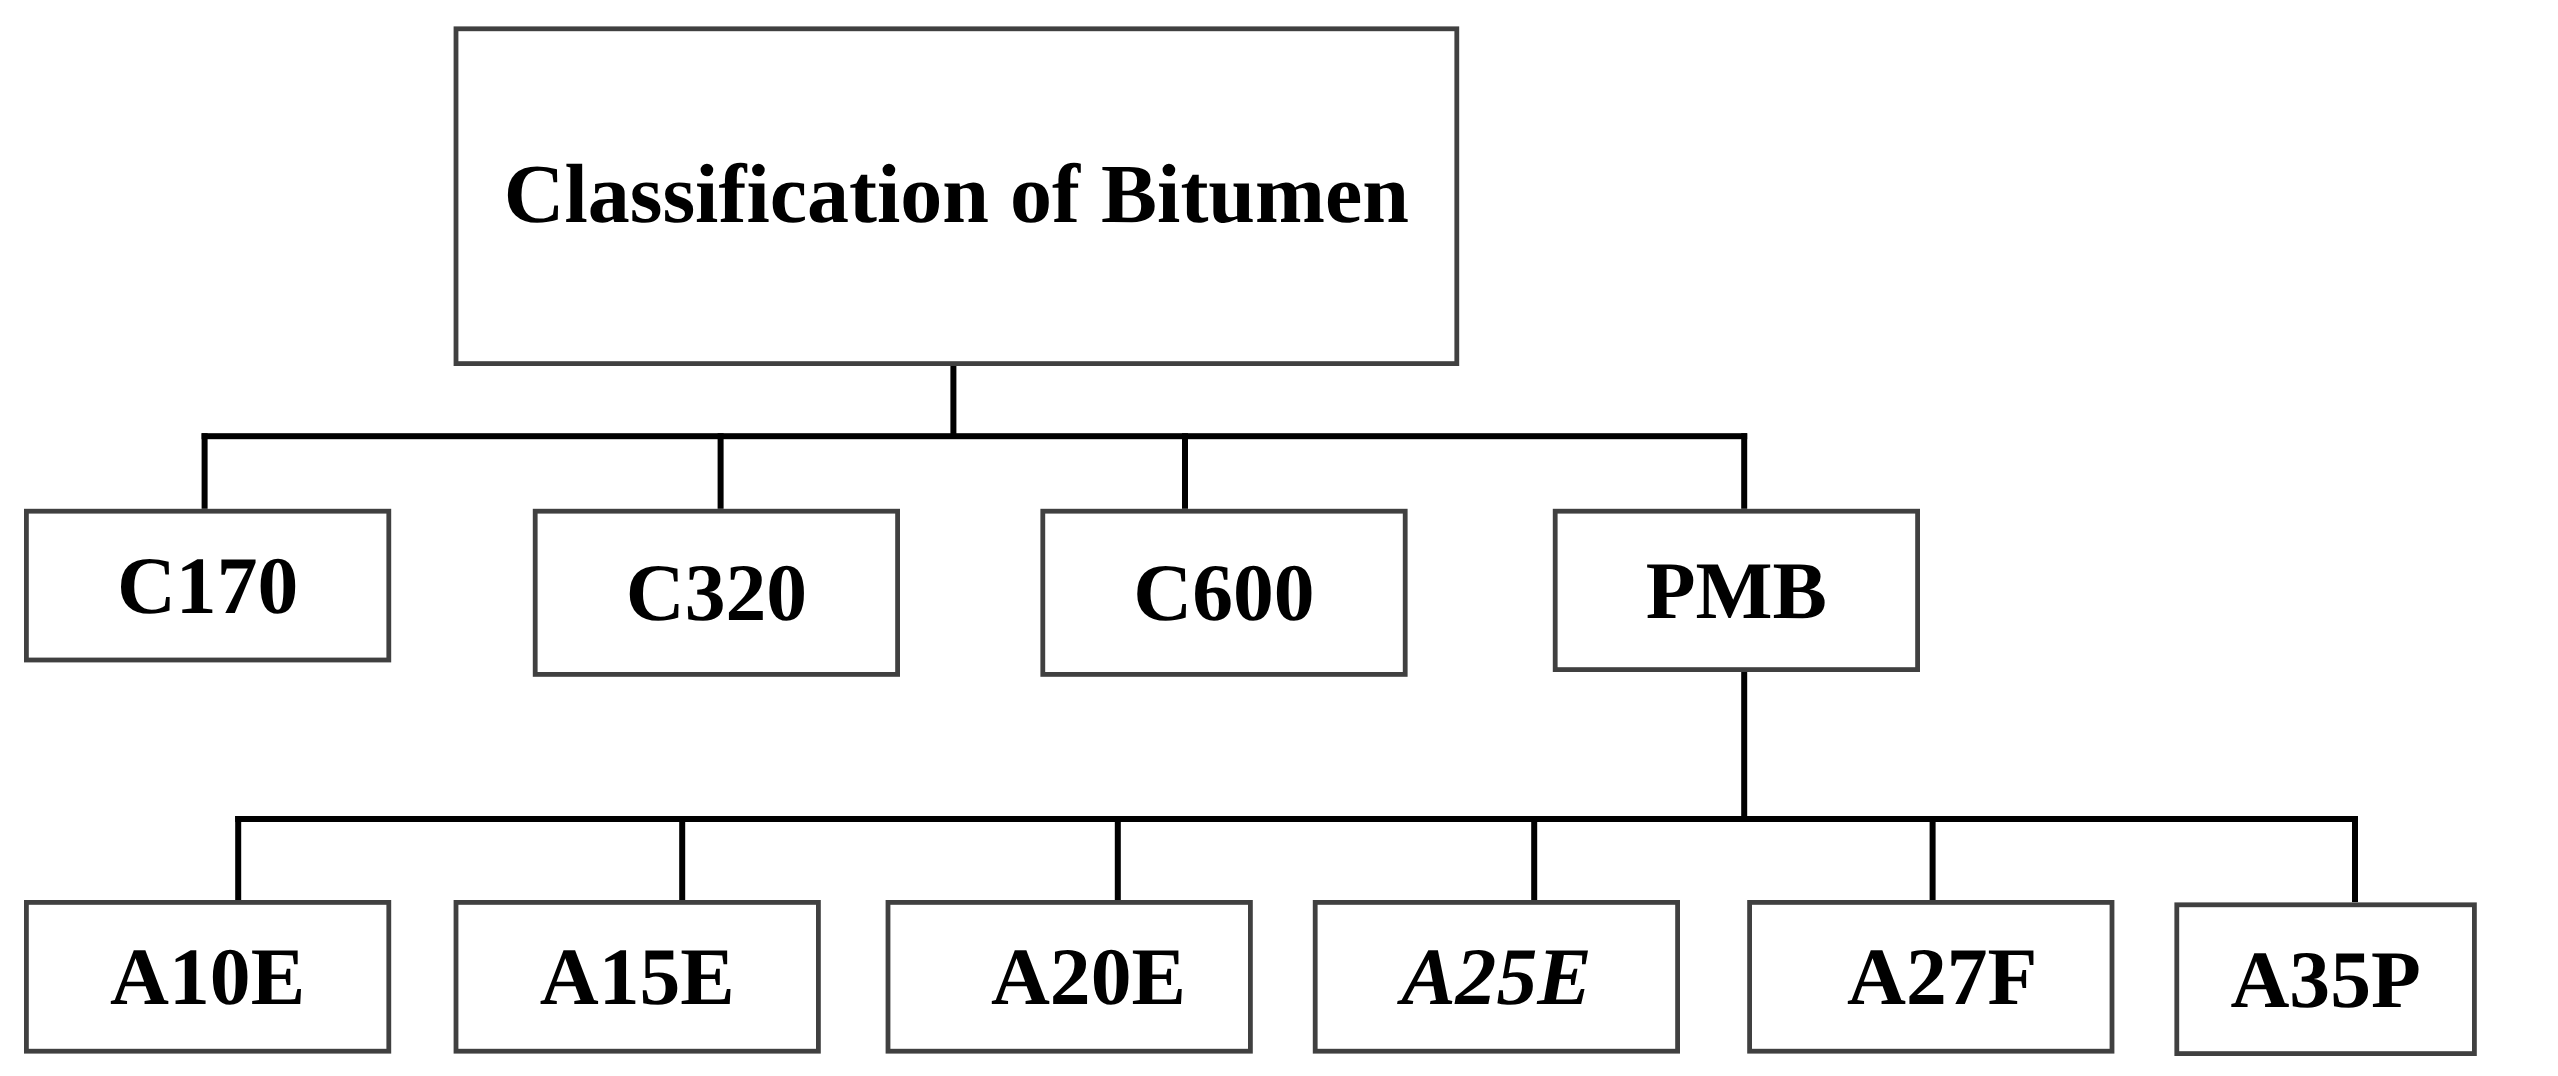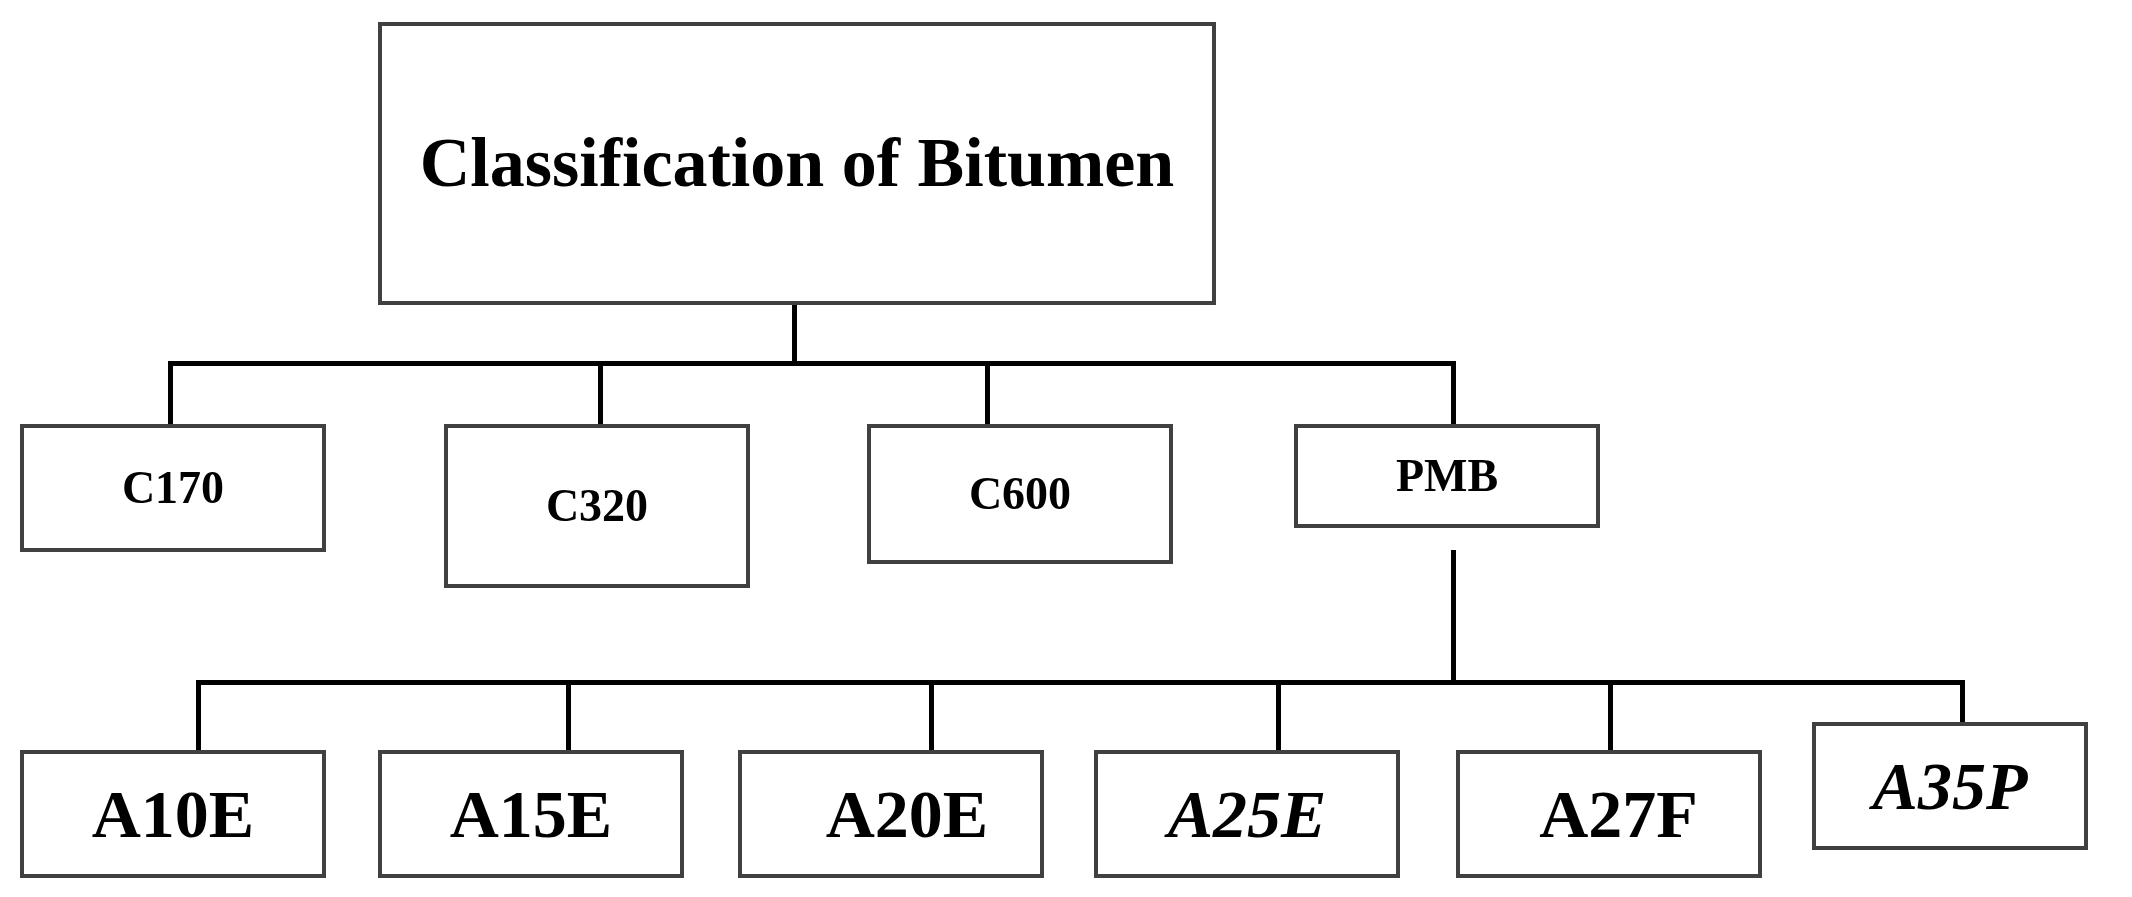--- a/index.html
+++ b/index.html
@@ -27,21 +27,21 @@
     color: #000000;
     font-weight: bold;
     line-height: 1.12;
     z-index: 2;
   }
   .node.root {
     font-size: 70px;
     letter-spacing: 0px;
   }
   .node.lvl2 {
-    font-size: 46px;
+    font-size: 68px;
   }
   .node.lvl3 {
     font-size: 68px;
   }
   .edge {
     position: absolute;
     background: #000000;
     z-index: 1;
   }
   .edge.v { width: 5px; }
@@ -72,42 +72,42 @@
   <div class="edge v" style="left:1608px; top:680px; height:72px;"></div>
   <div class="edge v" style="left:1960px; top:680px; height:72px;"></div>
 
   <div class="node root" style="left:378px; top:22px; width:838px; height:283px;">
     <span>Classification of Bitumen</span>
   </div>
 
   <div class="node lvl2" style="left:20px; top:424px; width:306px; height:128px;">
     <span>C170</span>
   </div>
-  <div class="node lvl2" style="left:444px; top:424px; width:306px; height:164px;">
+  <div class="node lvl2" style="left:444px; top:424px; width:306px; height:140px;">
     <span>C320</span>
   </div>
   <div class="node lvl2" style="left:867px; top:424px; width:306px; height:140px;">
     <span>C600</span>
   </div>
-  <div class="node lvl2" style="left:1294px; top:424px; width:306px; height:104px;">
+  <div class="node lvl2" style="left:1294px; top:424px; width:306px; height:136px;">
     <span>PMB</span>
   </div>
 
   <div class="node lvl3" style="left:20px; top:750px; width:306px; height:128px;">
     <span>A10E</span>
   </div>
   <div class="node lvl3" style="left:378px; top:750px; width:306px; height:128px;font-family:Liberation Serif, serif;">
     <span>A15E</span>
   </div>
   <div class="node lvl3" style="left:738px; top:750px; width:306px; height:128px;padding-left:32px;">
     <span>A20E</span>
   </div>
   <div class="node lvl3" style="left:1094px; top:750px; width:306px; height:128px;font-style:italic;">
     <span>A25E</span>
   </div>
   <div class="node lvl3" style="left:1456px; top:750px; width:306px; height:128px;padding-left:19px;">
     <span>A27F</span>
   </div>
-  <div class="node lvl3" style="left:1812px; top:722px; width:276px; height:128px;font-style:italic;">
+  <div class="node lvl3" style="left:1812px; top:752px; width:252px; height:128px;">
     <span>A35P</span>
   </div>
 
 </div>
 
 </body></html>

